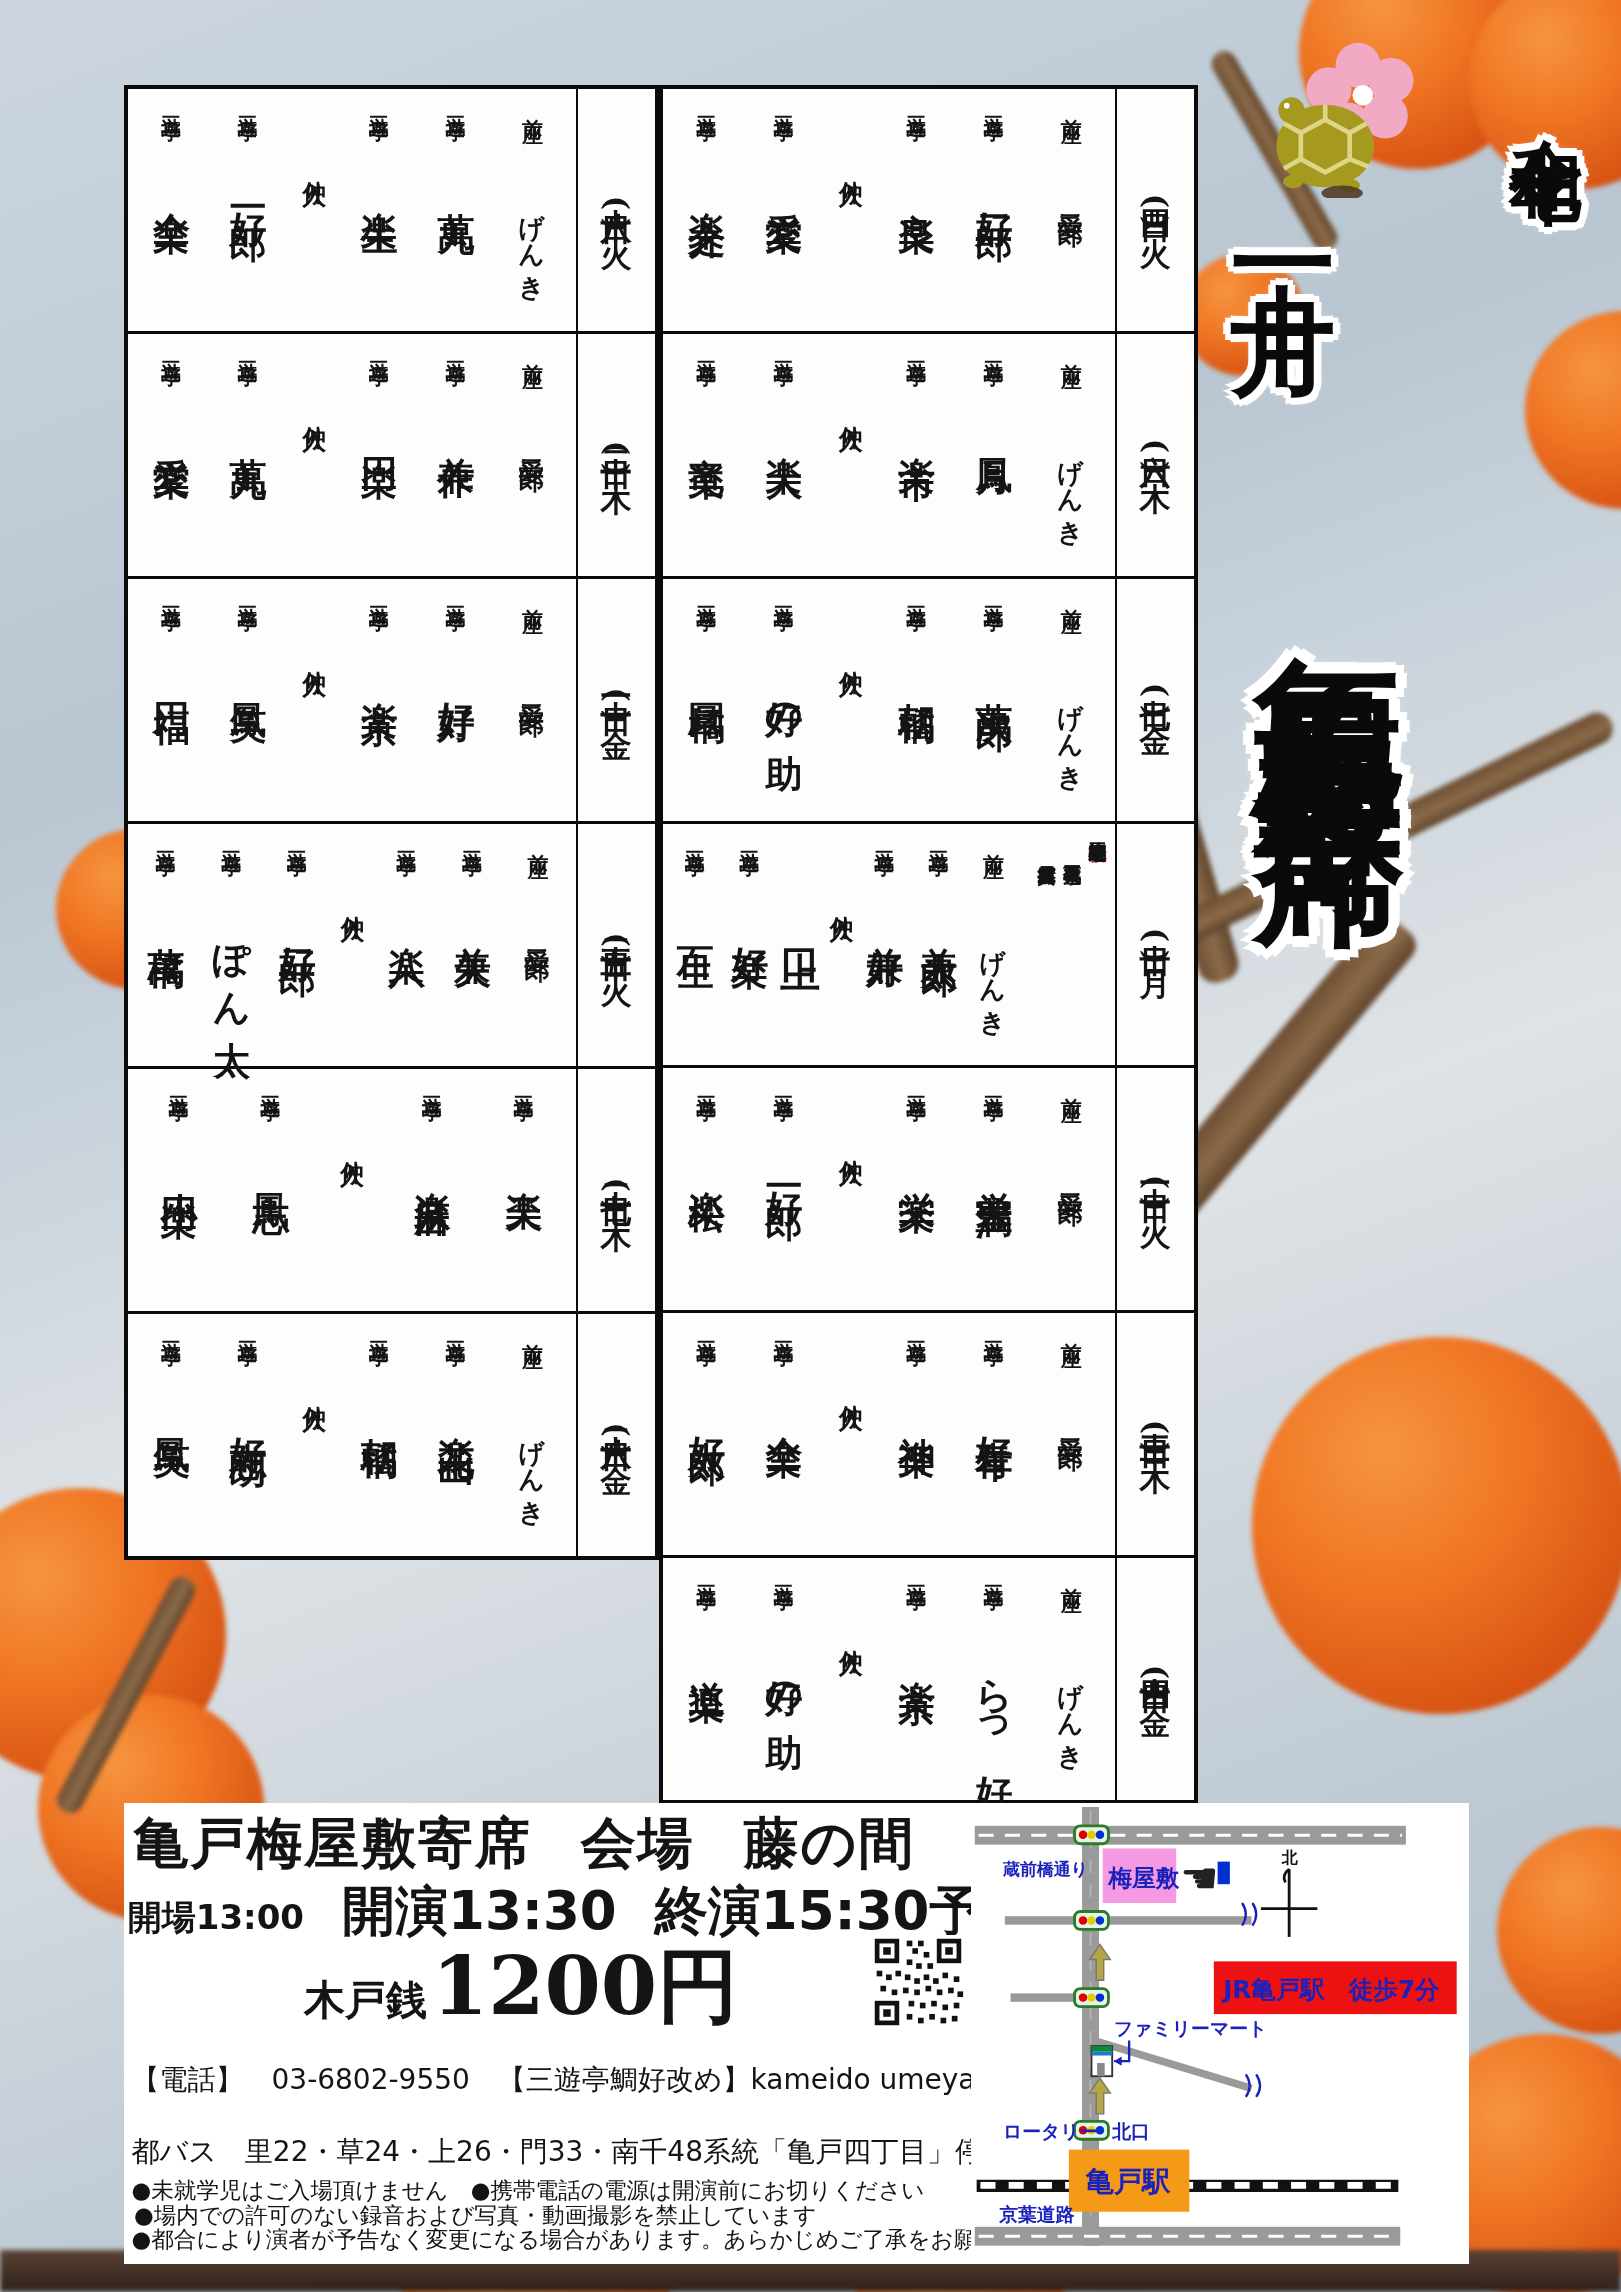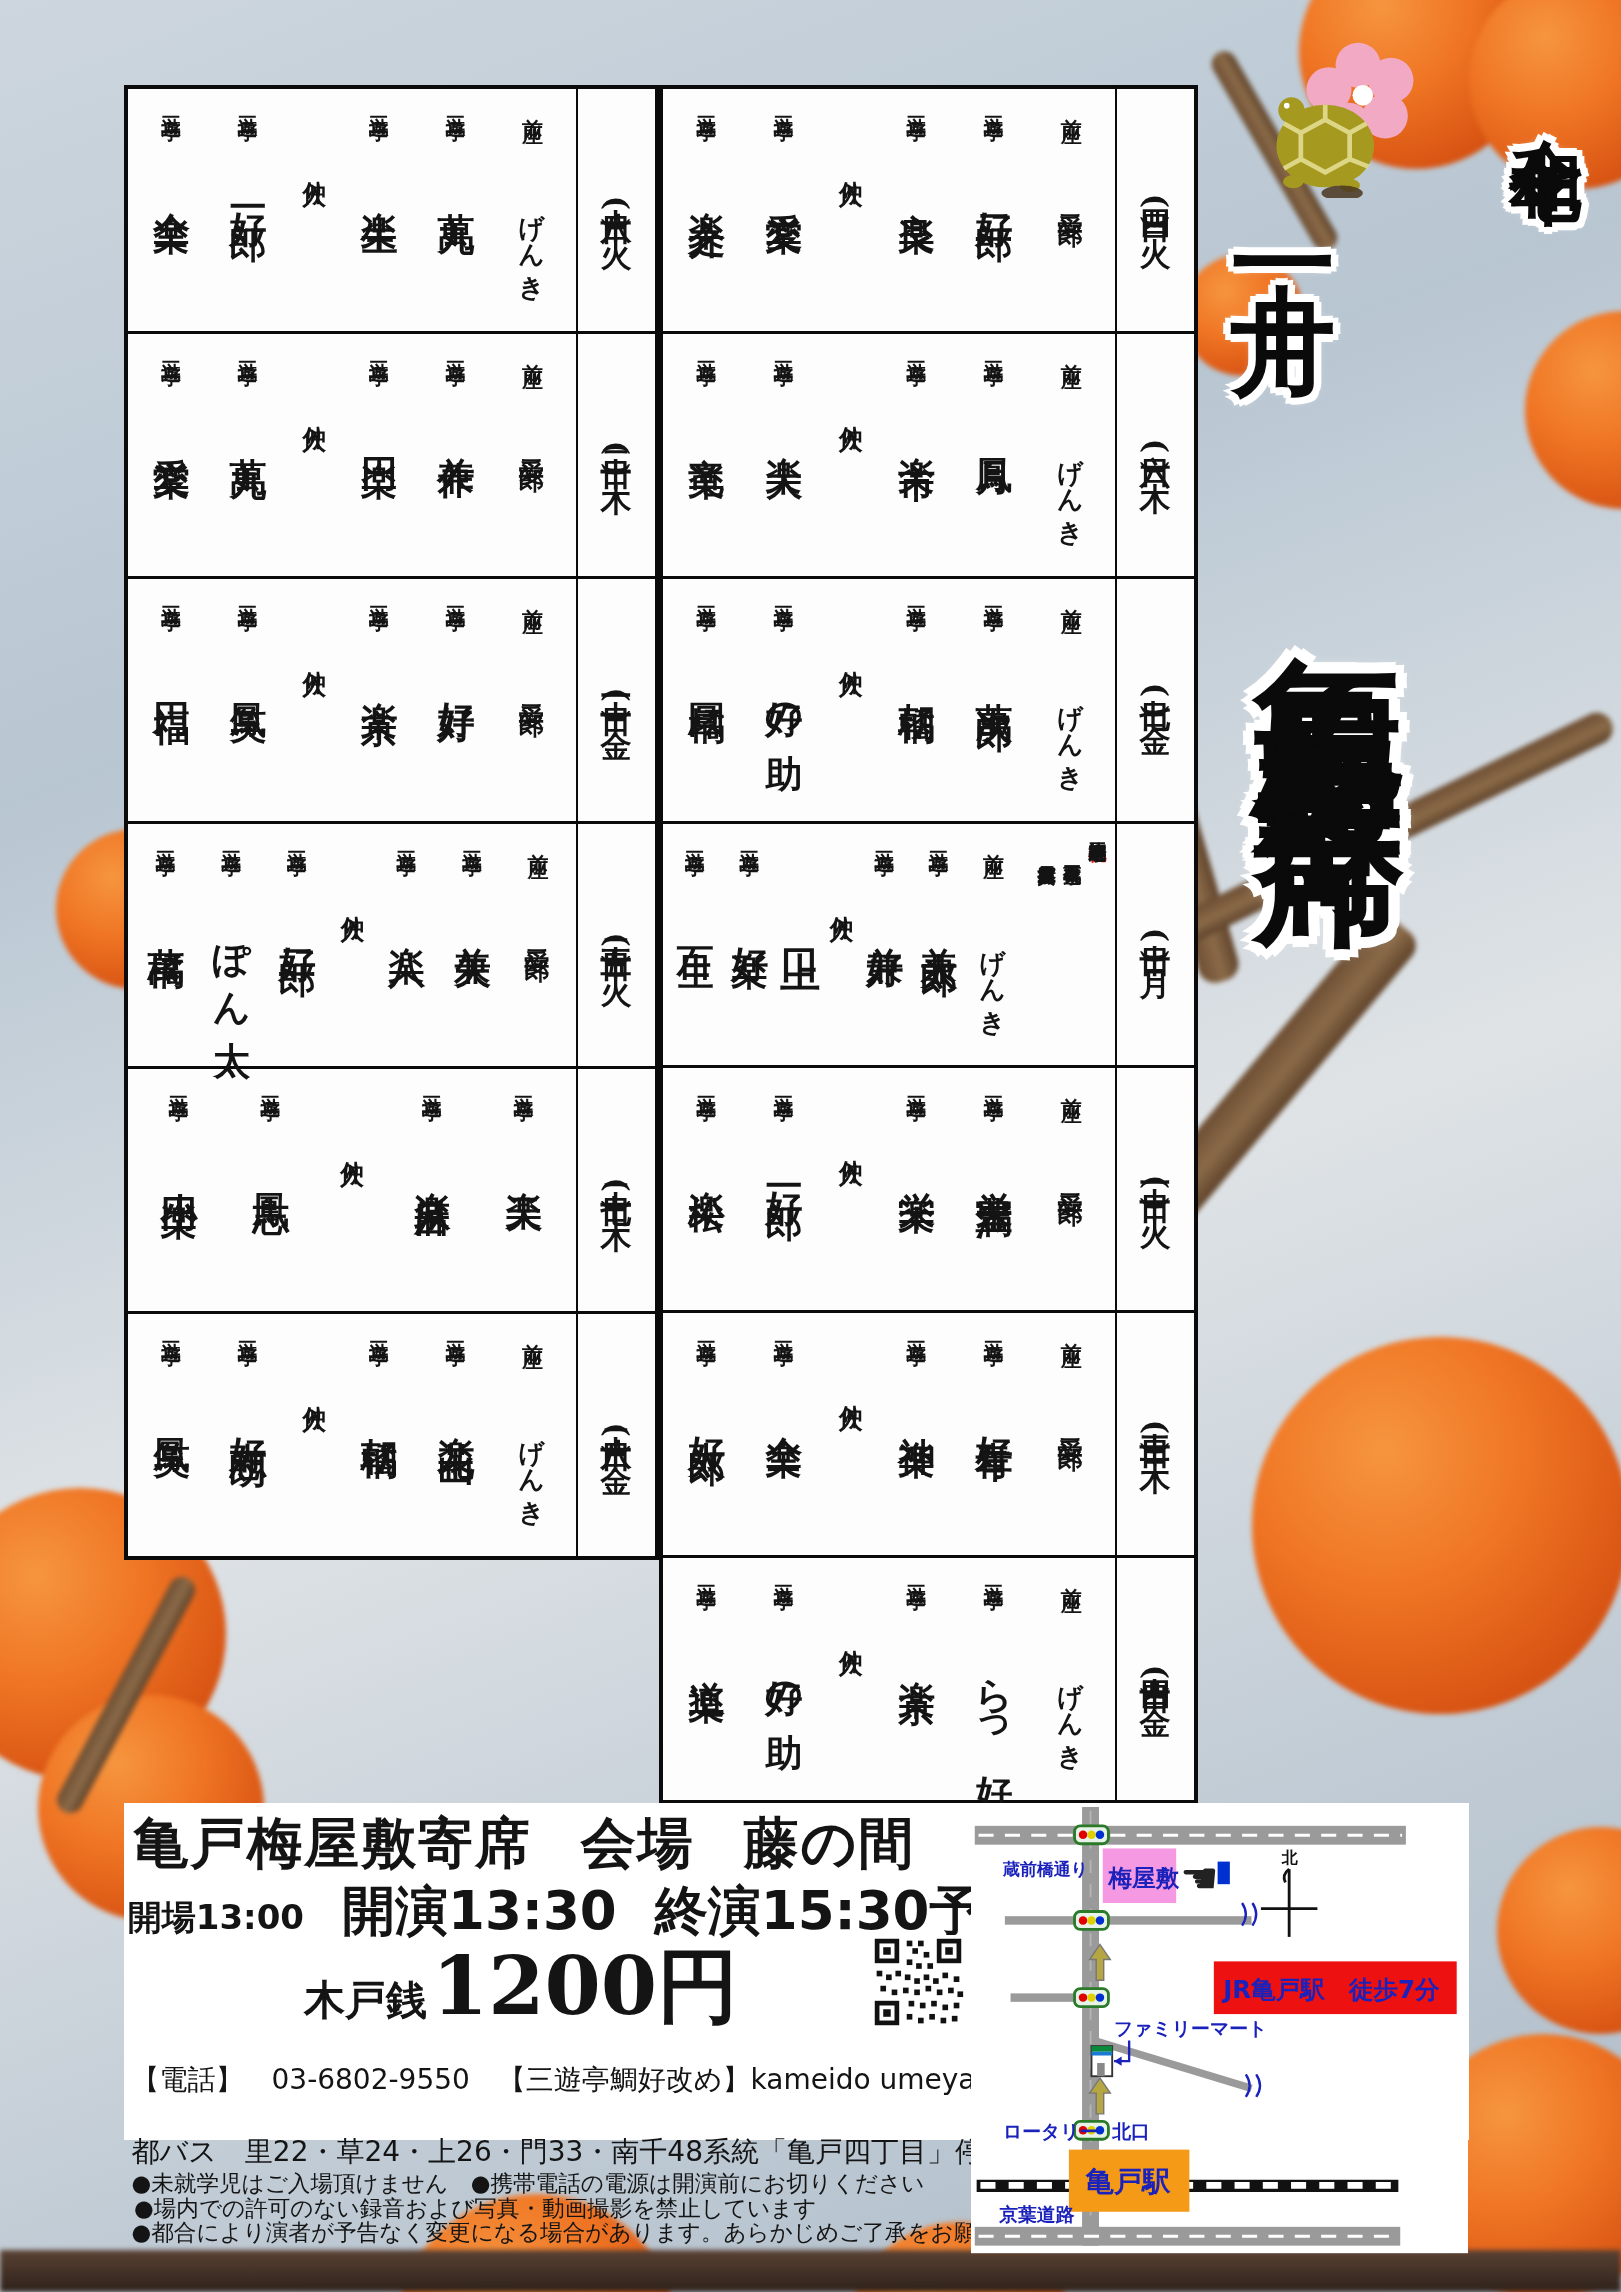--- a/index.html
+++ b/index.html
@@ -46,39 +46,39 @@
     font-family:"DejaVu Serif","Liberation Serif",serif; color:#0a0a0a; white-space:nowrap;}
   .wo{text-shadow:7.5px 0 0 #fff,-7.5px 0 0 #fff,0 7.5px 0 #fff,0 -7.5px 0 #fff,
       5.6px 5.6px 0 #fff,-5.6px 5.6px 0 #fff,5.6px -5.6px 0 #fff,-5.6px -5.6px 0 #fff,0 0 11.3px #fff;}
   .wo-big{text-shadow:11.3px 0 0 #fff,-11.3px 0 0 #fff,0 11.3px 0 #fff,0 -11.3px 0 #fff,
       8.5px 8.5px 0 #fff,-8.5px 8.5px 0 #fff,8.5px -8.5px 0 #fff,-8.5px -8.5px 0 #fff,0 0 17px #fff;}
   #era{left:1498px; top:80px; font-size:73px; font-weight:700; letter-spacing:5.6px;}
   #month{left:1214px; top:198px; font-size:105px; font-weight:800; letter-spacing:11.3px;}
   #main-title{left:1229px; top:533px; font-size:151px; font-weight:900; letter-spacing:22.6px;}
   #logo{position:absolute; left:1252px; top:33px; z-index:2;}
   
-  #infobox{position:absolute; z-index:2; left:124px; top:1803px; width:1345px; height:337px;
+  #infobox{position:absolute; z-index:2; left:124px; top:1803px; width:1345px; height:461px;
     background:#ffffff; box-sizing:border-box;}
   .abs{position:absolute;}
   .serifb{font-family:"DejaVu Serif","Liberation Serif",serif; font-weight:900;}
   #venue-line{left:9.4px; top:3.8px; font-size:55px; letter-spacing:1.9px; white-space:nowrap;}
   #venue-line .gap{display:inline-block; width:49px;}
   #time-line{left:3.8px; top:73px; white-space:nowrap;}
   #time-line .open{font-size:34px; font-weight:800;}
   #time-line .big{font-size:53px; font-weight:800;}
   #time-line .sp{display:inline-block; width:38px;}
   #price-line{left:141px; top:130px; white-space:nowrap;}
   #price-line .lbl{font-size:41px; font-weight:800;margin-left:39px;}
   #price-line .val{font-size:81px; font-weight:900; font-family:"DejaVu Serif","Liberation Serif",serif;}
   .inf{font-size:28px; white-space:nowrap; letter-spacing:0px;}
   #place-line{left:7.5px; top:222px;}
   #tel-line{left:7.5px; top:258px;}
   #access-line{left:7.5px; top:294px;}
   #bus-line{left:7.5px; top:330px;}
-  .note{font-size:22.6px; white-space:nowrap;}
+  .note{font-size:22.6px; white-space:nowrap;margin-top:7px;}
   #note0{left:7.5px; top:365px;} #note1{left:10px; top:390px;}
   #note2{left:7.5px; top:414px;} #note3{left:7.5px; top:439px; top:437px;}
   #qr{left:747px; top:132px;}
   #map{position:absolute; left:847px; top:0; width:497px; height:457px;}
   .maptext{fill:#1a22bb; font-family:"DejaVu Sans","Liberation Sans",sans-serif; font-weight:700;}
 </style>
 </head>
 <body>
 
 <div class="decor persimmon" style="left:1299px; top:-66px; width:235px; height:235px;"></div>

